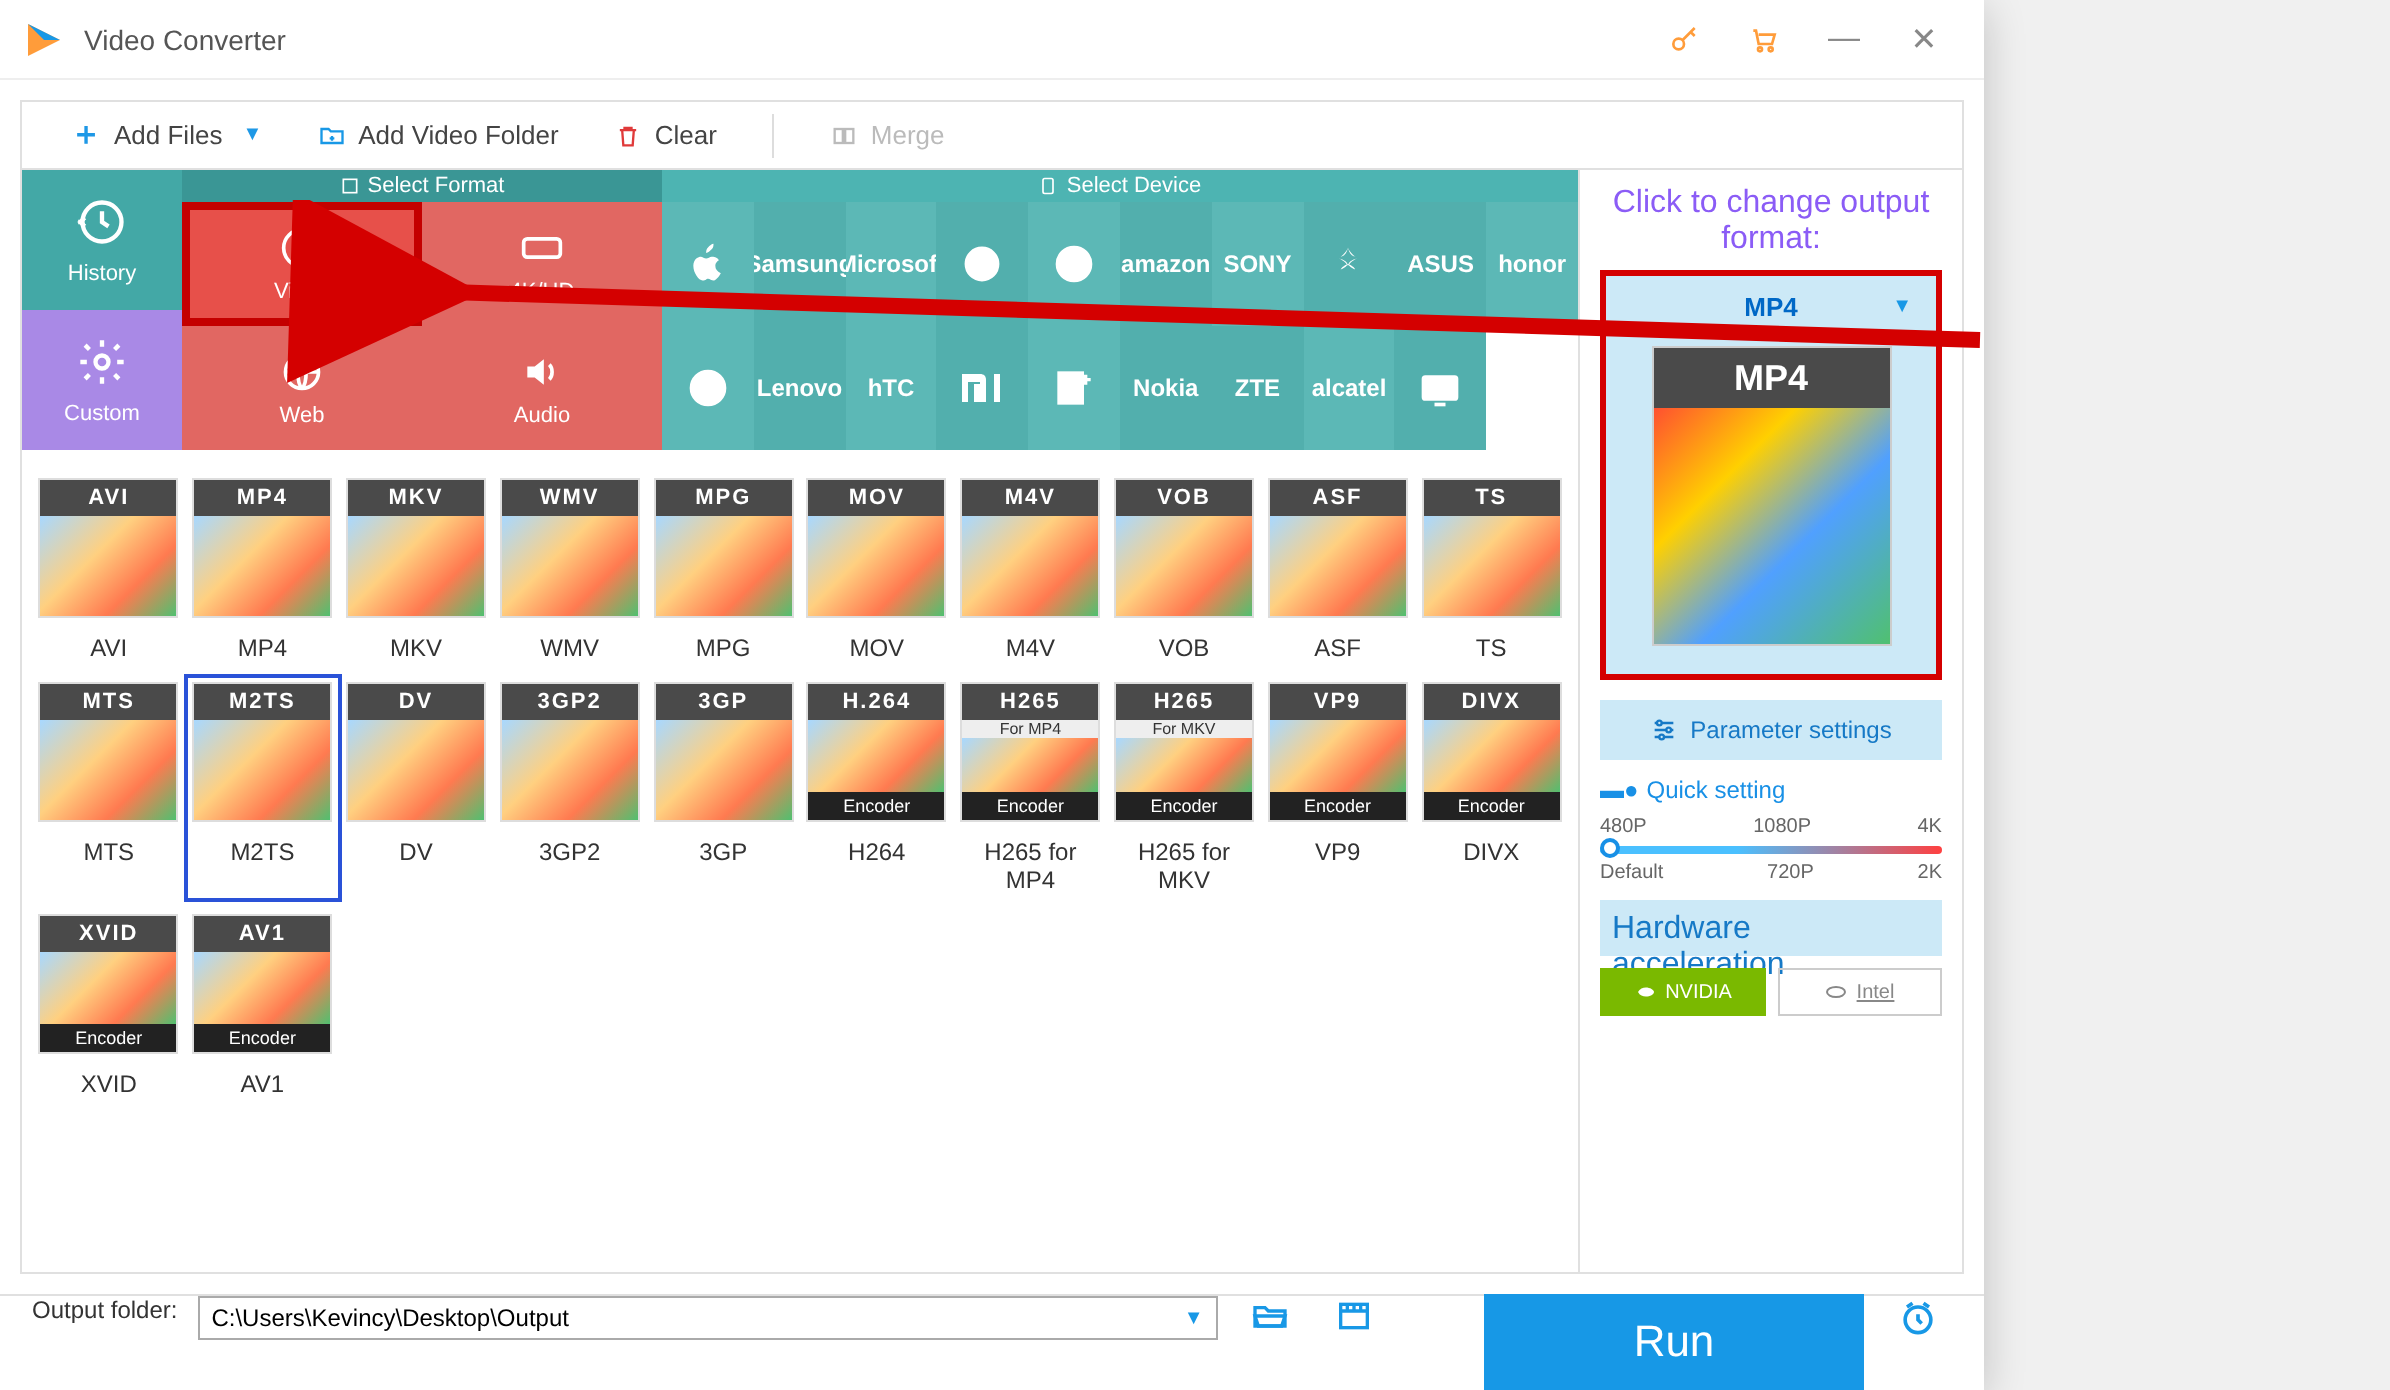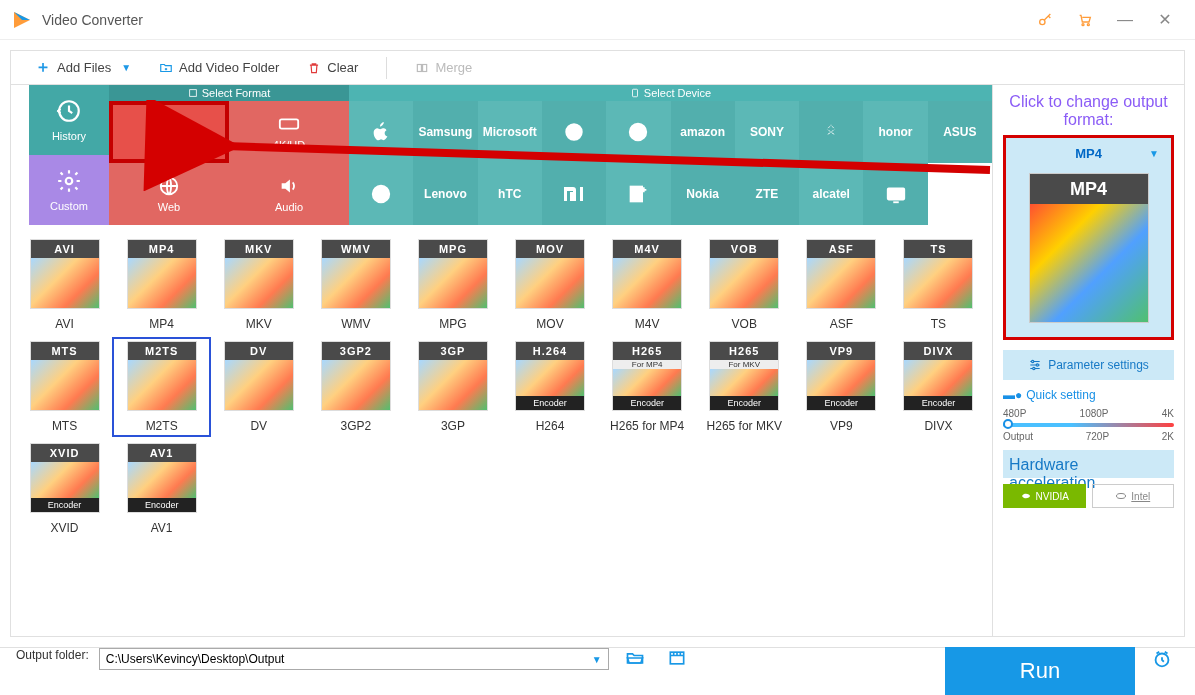--- a/index.html
+++ b/index.html
@@ -1,17 +1,17 @@
 <!DOCTYPE html>
 <html><head>
 <meta charset="utf-8">
 <style>
 * { margin: 0; padding: 0; box-sizing: border-box; font-family: "Segoe UI", Arial, sans-serif; }
 body { background: #f0f0f0; width: 1195px; height: 695px; overflow: hidden; }
-.window { width: 1195px; height: 695px; background: #fff; display: flex; flex-direction: column; box-shadow: 0 4px 20px rgba(0,0,0,0.2); }
+.window { width: 992px; height: 695px; background: #fff; display: flex; flex-direction: column; box-shadow: 0 4px 20px rgba(0,0,0,0.2); }
 
 
 .titlebar { height: 40px; display: flex; align-items: center; padding: 0 10px; background: #fff; border-bottom: 1px solid #eee; }
 .titlebar .logo { width: 24px; height: 24px; margin-right: 8px; }
 .titlebar .title { font-size: 14px; color: #555; flex: 1; }
 .titlebar .ticon { width: 40px; height: 30px; display: flex; align-items: center; justify-content: center; color: #ff9c3a; cursor: pointer; }
 .titlebar .winctl { width: 40px; height: 30px; display: flex; align-items: center; justify-content: center; color: #888; cursor: pointer; }
 
 
 .toolbar { height: 34px; display: flex; align-items: center; padding: 0 10px; margin: 10px 10px 0 10px; border: 1px solid #e0e0e0; border-bottom: none; background: #fff; }
@@ -25,21 +25,21 @@
 .tbtn.disabled { color:#bbb; }
 
 
 .main { flex: 1; display: flex; margin: 0 10px 10px 10px; border: 1px solid #e0e0e0; background: #fff; overflow:hidden;}
 
 .left { flex: 1; display: flex; flex-direction: column; }
 .right { width: 192px; border-left: 1px solid #e0e0e0; display: flex; flex-direction: column; padding: 8px 10px; overflow:hidden;}
 
 
 .catrow { display: flex; height: 140px; }
-.sidecol { width: 80px; display: flex; flex-direction: column; margin-left: 18px; }
+.sidecol { width: 80px; display: flex; flex-direction: column; }
 .sidecell { flex: 1; display: flex; flex-direction: column; align-items: center; justify-content: center; color: #fff; font-size: 11px; cursor: pointer; }
 .sidecell.history { background: #43a8a6; }
 .sidecell.custom  { background: #a989e6; }
 .sidecell .ico { margin-bottom: 4px; }
 
 .catblock { flex:1; display:flex; flex-direction:column;}
 .catheader { height: 16px; display:flex; }
 .catheader .h1 { width: 240px; background: #3a9695; color:#fff; font-size:11px; display:flex; align-items:center; justify-content:center; gap:4px;}
 .catheader .h2 { flex:1; background: #4db4b2; color:#fff; font-size:11px; display:flex; align-items:center; justify-content:center; gap:4px;}
 
@@ -254,25 +254,25 @@
                 <span class="txt" style="font-size:12px;font-weight:bold;color:#fff">amazon</span>
               </div>
               <div class="catcell brand">
                 <span class="txt" style="font-size:12px;font-weight:bold;color:#fff">SONY</span>
               </div>
               <div class="catcell brand alt">
                 <svg width="22" height="22" viewBox="0 0 24 24" fill="#fff">
                   <path d="M12 3c-1 3-4 5-4 5s3 0 4-5zm0 0c1 3 4 5 4 5s-3 0-4-5zm-5 6c3 1 5 4 5 4s0-3-5-4zm10 0c-3 1-5 4-5 4s0-3 5-4zm-9 6c3-1 4-3 4-3s-3 1-4 3zm8 0c-3-1-4-3-4-3s3 1 4 3z"></path>
                 </svg>
               </div>
+              <div class="catcell brand alt">
+                <span class="txt" style="font-size:12px;font-weight:bold;color:#fff">ASUS</span>
+              </div>
               <div class="catcell brand">
                 <span class="txt" style="font-size:12px;font-weight:bold;color:#fff">honor</span>
-              </div>
-              <div class="catcell brand alt">
-                <span class="txt" style="font-size:12px;font-weight:bold;color:#fff">ASUS</span>
               </div>
               <div class="catcell web">
                 <span class="ci"><svg width="22" height="22" viewBox="0 0 24 24" fill="none" stroke="#fff" stroke-width="2">
                     <circle cx="12" cy="12" r="9"></circle>
                     <path d="M3 12h18M12 3c3 3 3 15 0 18M12 3c-3 3-3 15 0 18"></path>
                   </svg></span>
                 <span>Web</span>
               </div>
               <div class="catcell audio">
                 <span class="ci"><svg width="22" height="22" viewBox="0 0 24 24" fill="#fff">
@@ -521,21 +521,21 @@
         <div class="qslider">
           <div class="ticks" id="ticks-top">
               <span>480P</span>
               <span>1080P</span>
               <span>4K</span>
             </div>
           <div class="track">
               <div class="handle"></div>
             </div>
           <div class="ticks" id="ticks-bot">
-              <span>Output</span>
+              <span>Default</span>
               <span>720P</span>
               <span>2K</span>
             </div>
         </div>
       </div>
 
       <div class="hardacc">
         <svg width="14" height="14" viewBox="0 0 24 24" fill="none" stroke="#1679c6" stroke-width="2">
             <rect x="6" y="6" width="12" height="12"></rect>
             <path d="M9 3v3M15 3v3M9 18v3M15 18v3M3 9h3M3 15h3M18 9h3M18 15h3"></path>

